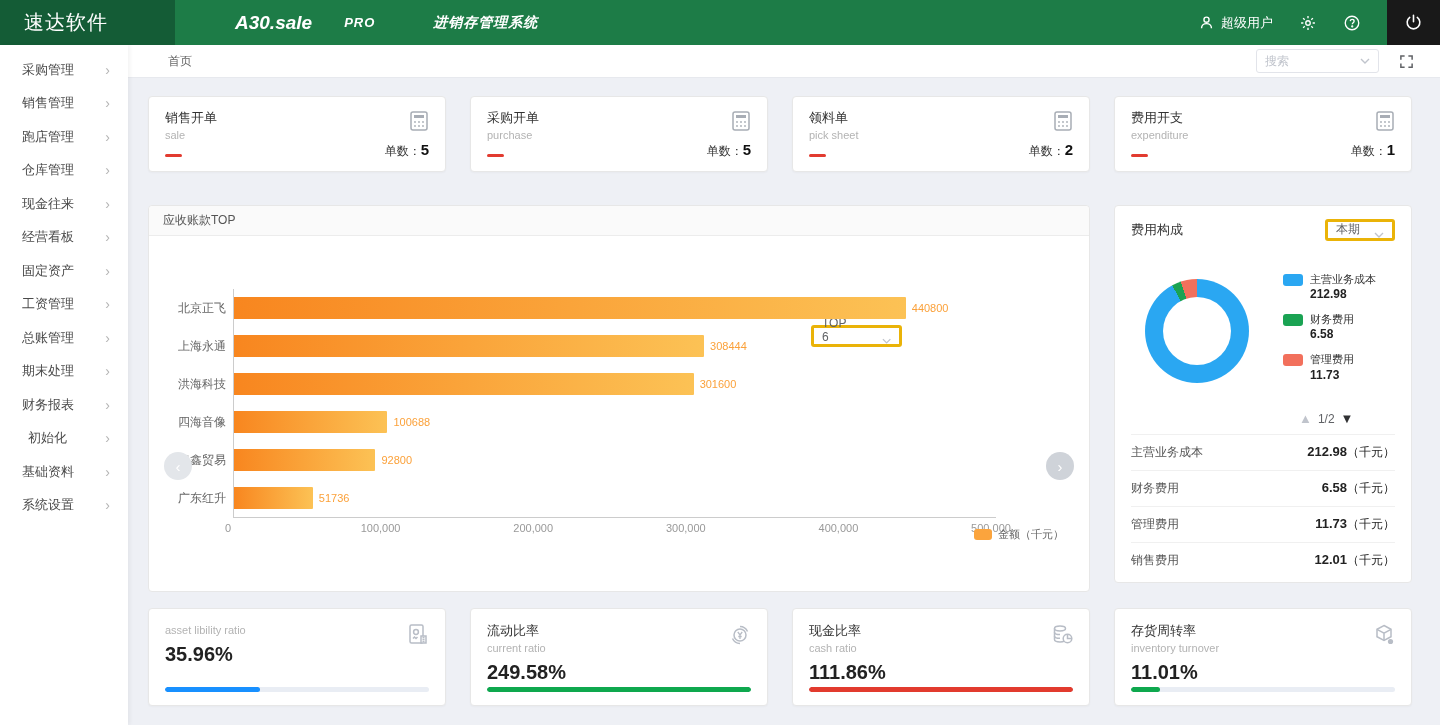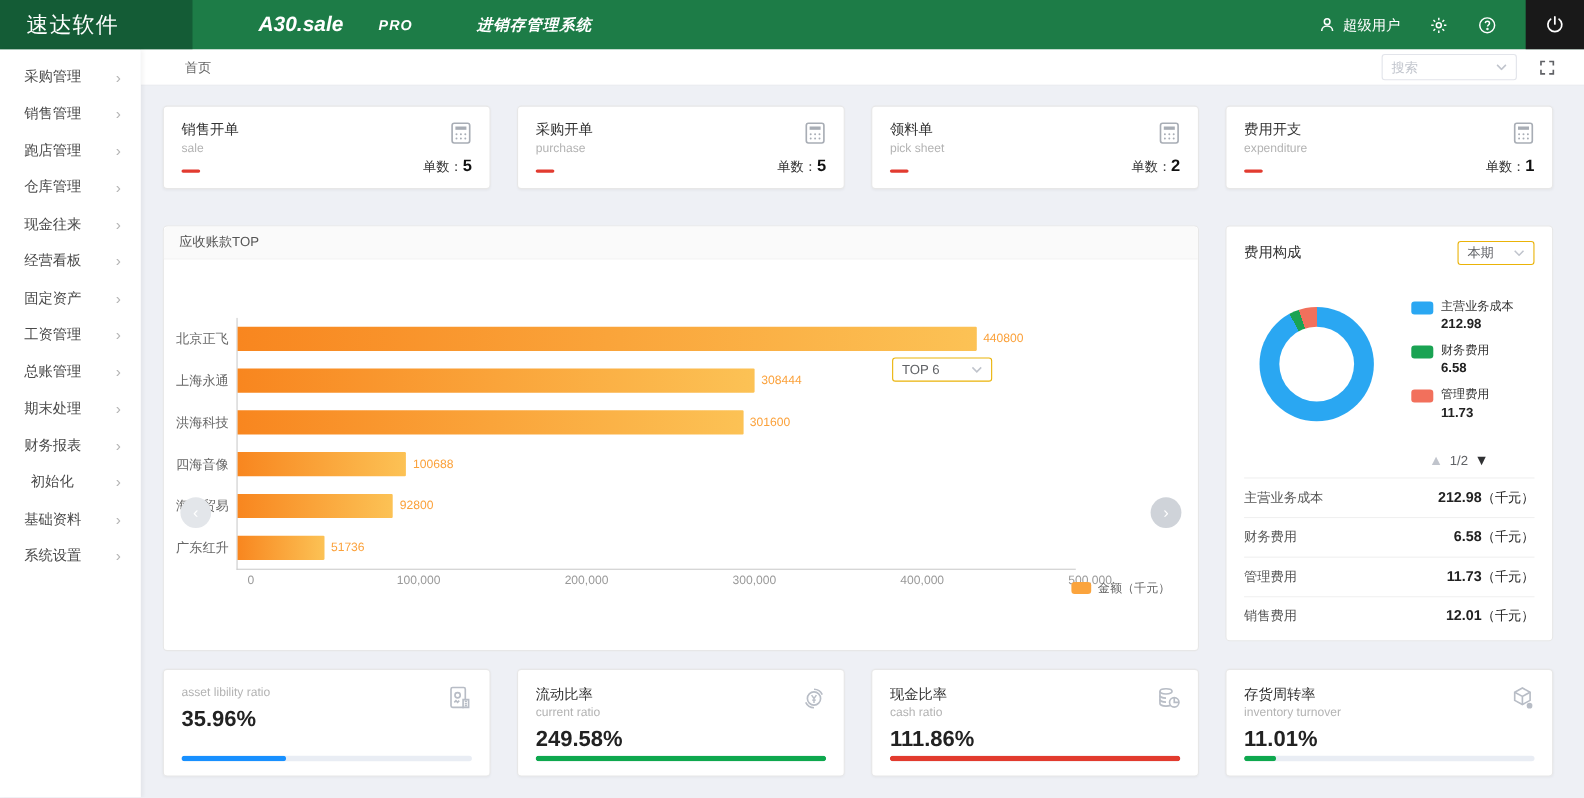--- a/index.html
+++ b/index.html
@@ -49,25 +49,25 @@
   .stat-icon { position:absolute; top:12px; right:14px; }
 
   
   .mid-row { display:flex; gap:24px; margin-top:33px; align-items:flex-start; }
 
   .chart-panel { flex:1; background:#fff; border:1px solid #e7e7e7; border-radius:4px; height:387px; }
   .panel-header { height:30px; background:#fafafa; border-bottom:1px solid #ececec;
     display:flex; align-items:center; padding:0 14px; font-size:12px; color:#555; border-radius:4px 4px 0 0; }
   .chart-body { position:relative; height:356px; }
 
-  .mini-select { height:22px; border:1px solid #eab308; border-radius:3px; background:#fff;
-    display:flex; align-items:center; justify-content:space-between; padding:0 8px; font-size:12px; color:#606266; cursor:pointer; }
+  .mini-select { height:22px; border:3px solid #eab308; border-radius:3px; background:#fff;
+    display:flex; align-items:flex-end; justify-content:space-between; padding:0 8px; font-size:12px; color:#606266; cursor:pointer; }
   .top-select { position:absolute; top:36px; right:187px; width:91px;gap:28px; }
 
-  .plot { position:relative; margin-left:66px; margin-top:53px; width:763px;
+  .plot { position:relative; margin-left:84px; margin-top:53px; width:763px;
     border-left:1px solid #ccc; border-bottom:1px solid #ccc; }
   .bar-row { position:relative; height:38px; display:flex; align-items:center; }
   .bar-cat { position:absolute; left:-84px; width:76px; text-align:right; font-size:12px; color:#666; }
   .bar-fill { height:22px; background:linear-gradient(to right,#f8861f,#fcc255); border-radius:0 1px 1px 0; }
   .bar-val { font-size:11px; color:#fba13a; margin-left:6px; white-space:nowrap; }
   .tick-row { position:relative; margin-left:79px; width:763px; height:18px; margin-top:4px; }
   .tick { position:absolute; transform:translateX(-50%); font-size:11px; color:#999; top:0; }
 
   .chart-legend { position:absolute; right:25px; top:238px; display:flex; align-items:center; gap:6px; }
   .chart-legend .swatch { width:18px; height:11px; border-radius:3px; background:#fba43d; }

